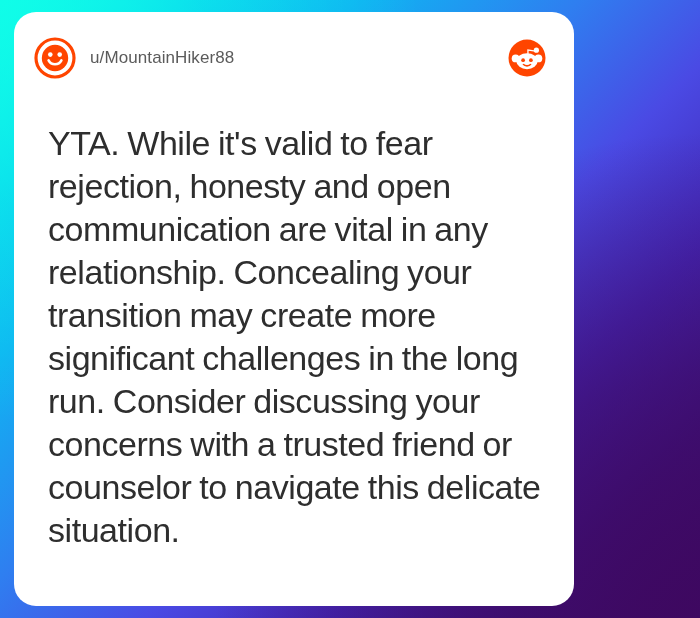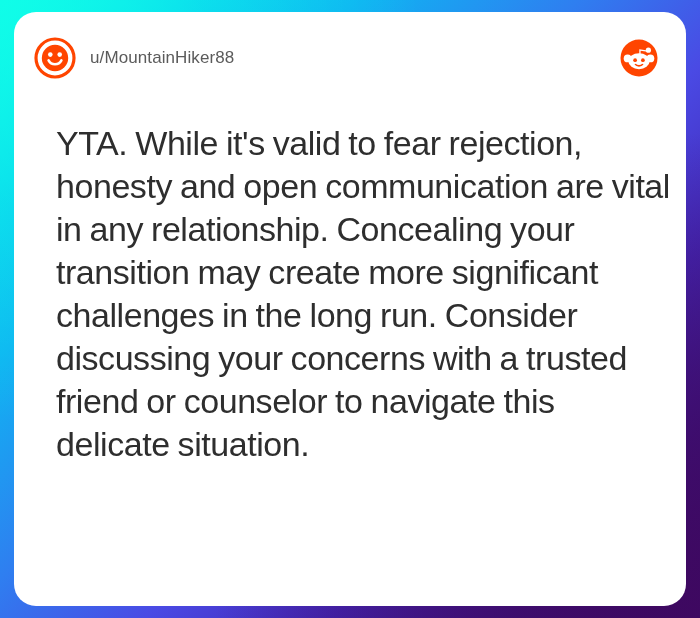--- a/index.html
+++ b/index.html
@@ -31,21 +31,21 @@
     background:
       radial-gradient(circle at 100% 100%, rgba(62,8,96,0.95) 0%, rgba(62,8,96,0.55) 26%, rgba(62,8,96,0) 52%),
       radial-gradient(circle at 0% 0%, rgba(16,255,232,0.85) 0%, rgba(16,255,232,0.25) 22%, rgba(16,255,232,0) 45%);
     pointer-events: none;
   }
 
   .card {
     position: absolute;
     left: 14px;
     top: 12px;
-    width: 672px;
+    width: 560px;
     height: 594px;
     background: #ffffff;
     border-radius: 22px;
     overflow: hidden;
   }
 
   .card-header {
     position: absolute;
     left: 0; top: 0;
     width: 100%;
@@ -73,21 +73,21 @@
 
   .brand-logo {
     margin-left: auto;
     width: 42px;
     height: 42px;
     display: block;
   }
 
   .card-body {
     position: absolute;
-    left: 16px;
+    left: 8px;
     top: 110px;
     width: 100%;
     padding: 0 32px 0 26px;
   }
 
   .post-text {
     font-size: 34px;
     line-height: 43px;
     color: #2e2e2e;
     letter-spacing: -0.45px;

